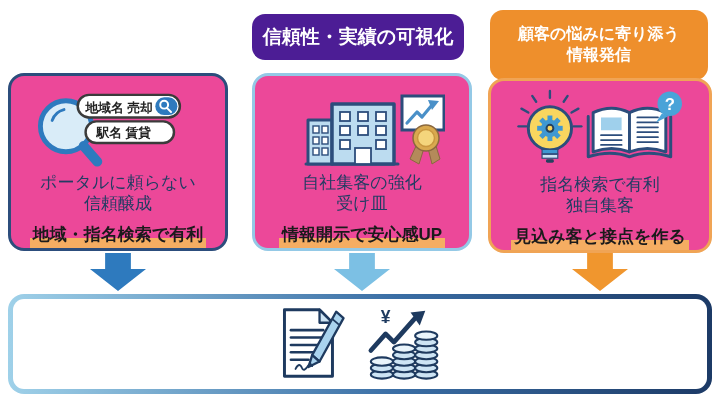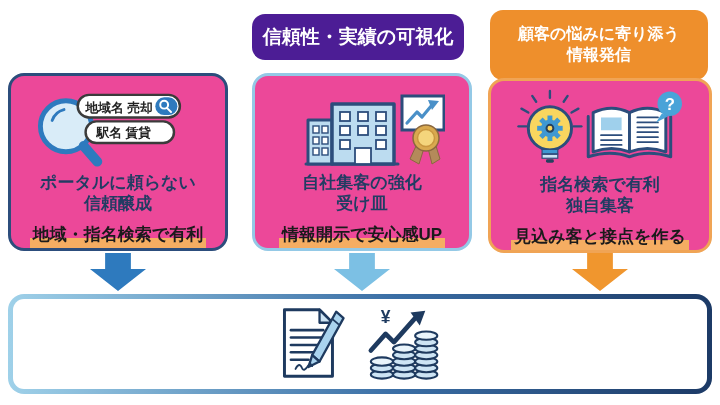--- a/index.html
+++ b/index.html
@@ -10,21 +10,21 @@
           color:#fff;font-weight:bold;text-align:center;border-radius:13px;line-height:1.3;}
   .banner.b1{left:8px;top:14px;width:214px;height:46px;background:#2e7abe;font-size:19px;}
   .banner.b2{left:252px;top:14px;width:212px;height:46px;background:#4c1d95;font-size:19px;}
   .banner.b3{left:490px;top:10px;width:218px;height:70px;background:#ee8f2c;font-size:16px;}
   
   .card{position:absolute;background:#ec4899;border-radius:16px;box-sizing:border-box;
         display:flex;flex-direction:column;align-items:center;padding-top:11px;justify-content:flex-end;}
   .card.c1{left:8px;top:73px;width:220px;height:178px;border:3.5px solid #2c4d7c;}
   .card.c2{left:252px;top:73px;width:220px;height:178px;border:3.5px solid #94c9e6;}
   .card.c3{left:488px;top:78px;width:224px;height:175px;border:3.5px solid #f0a455;padding-top:8px;}
-  .card-title{font-size:17px;font-weight:bold;color:#223c63;text-align:center;line-height:1.28;margin-top:2px;}
+  .card-title{font-size:17px;font-weight:normal;color:#223c63;text-align:center;line-height:1.28;margin-top:2px;}
   .card-highlight{margin-top:8px;font-size:17px;font-weight:bold;color:#1b1b1b;
                   background:linear-gradient(transparent 58%,#f5ad62 58%);padding:0 3px 2px;}
   
   .arrow{position:absolute;top:253px;width:56px;height:38px;
          clip-path:polygon(27% 0,73% 0,73% 42%,100% 42%,50% 100%,0 42%,27% 42%);}
   .arrow.a1{left:90px;background:#2e7abe;}
   .arrow.a2{left:334px;background:#7cc0e4;}
   .arrow.a3{left:572px;background:#f0962e;}
   
   .result-wrap{position:absolute;left:8px;top:294px;width:704px;height:100px;border-radius:16px;

